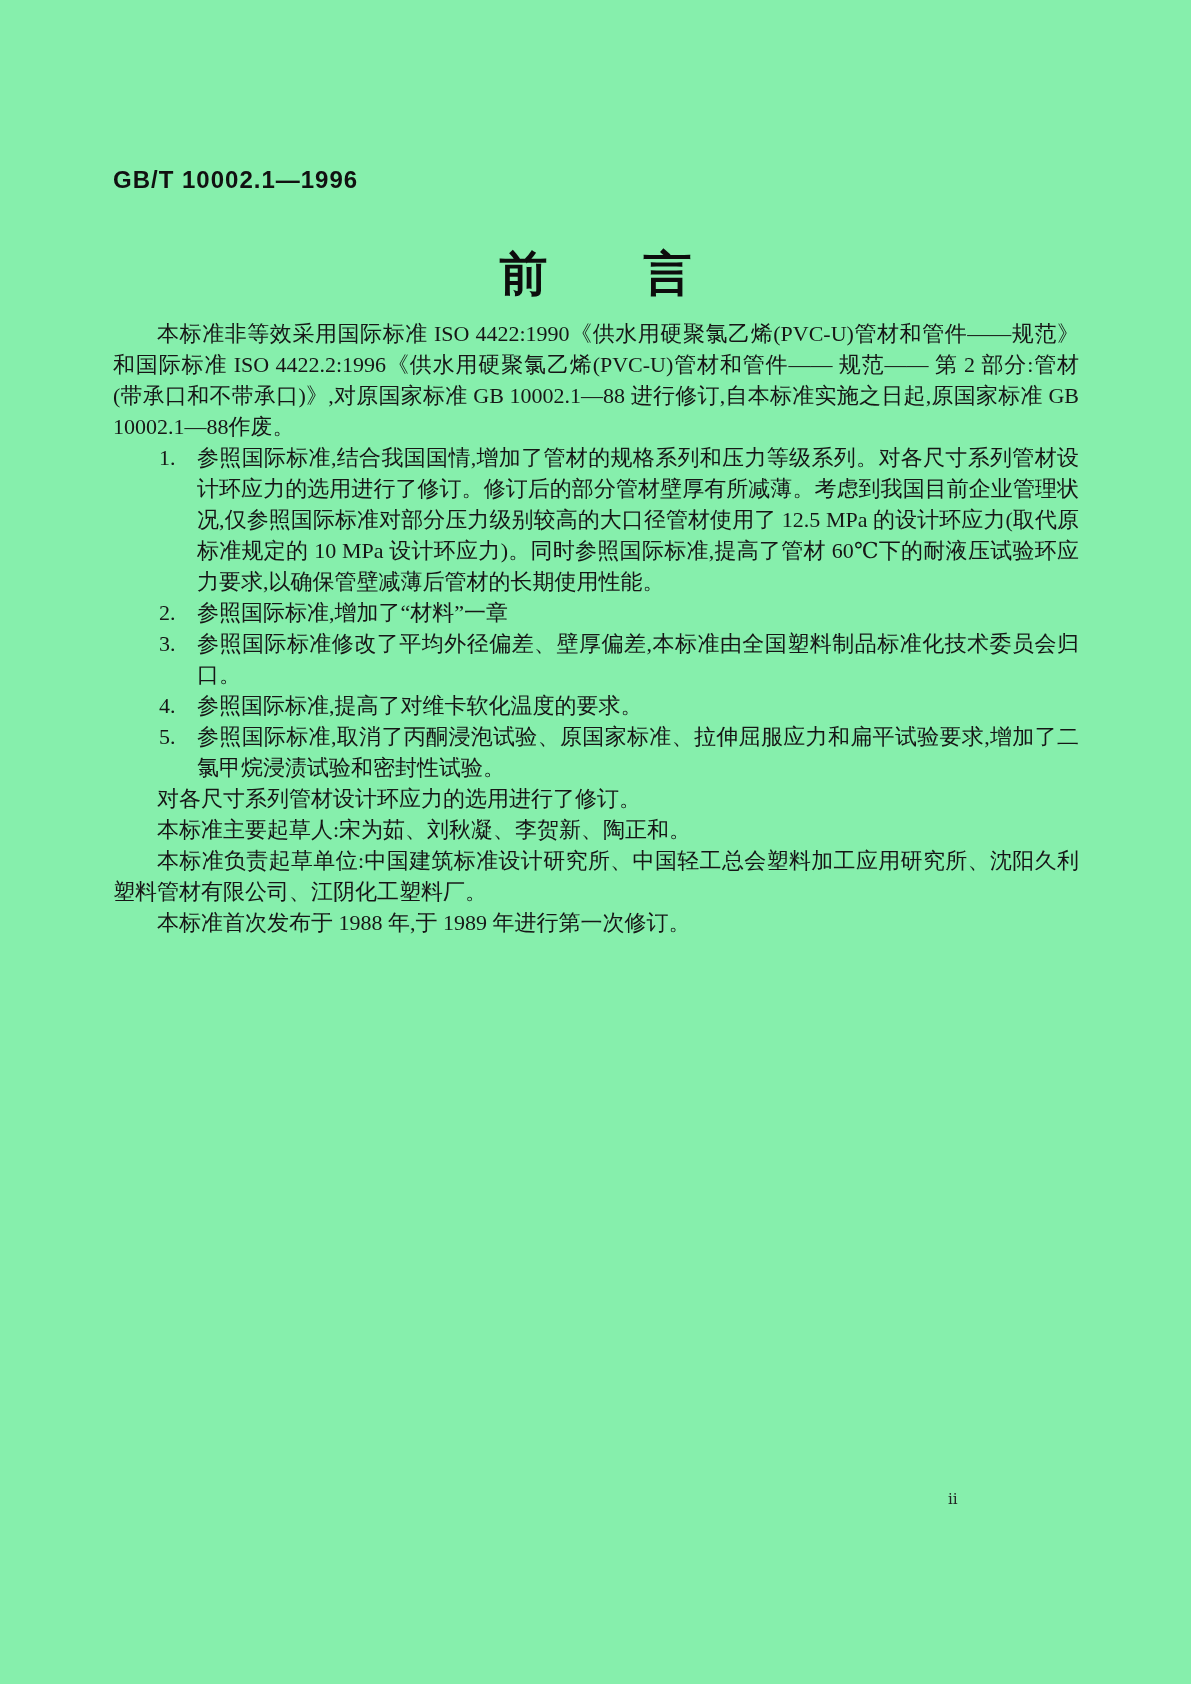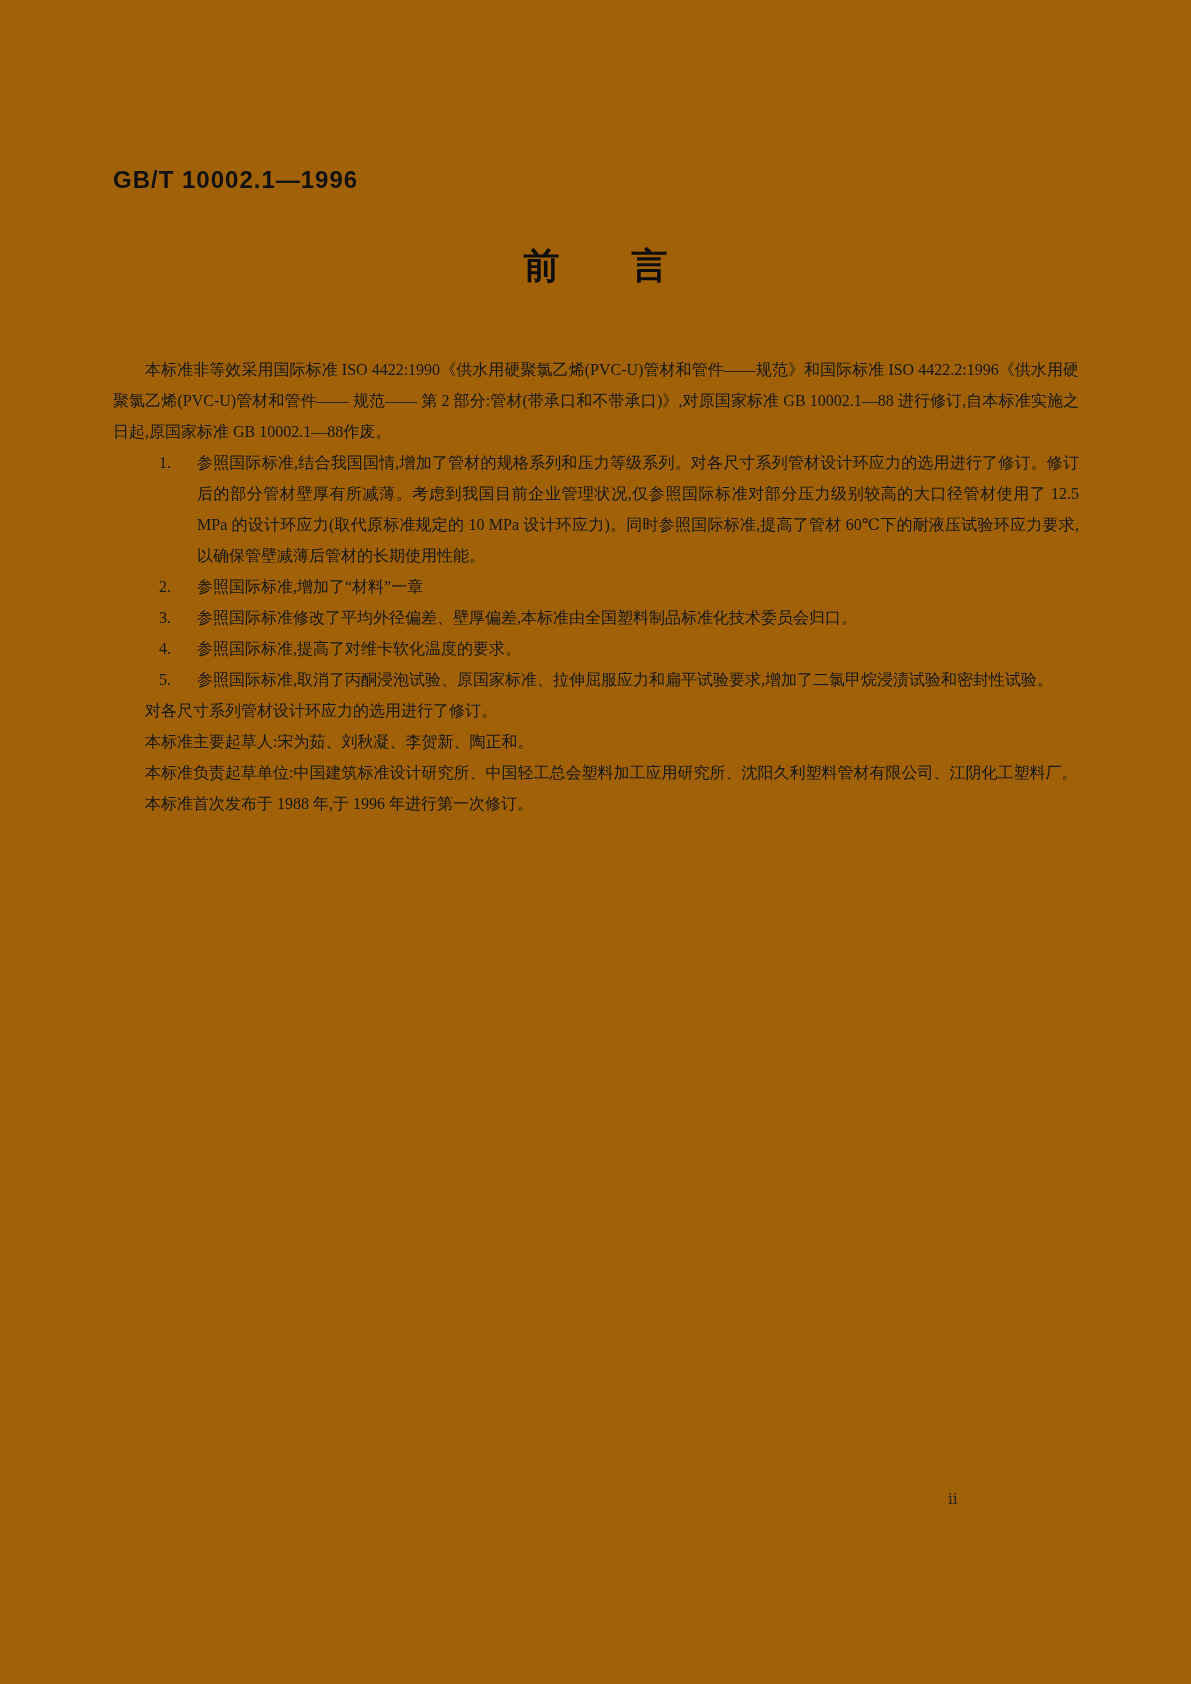--- a/index.html
+++ b/index.html
@@ -4,21 +4,21 @@
 <style>
   * { box-sizing: border-box; }
   html, body { margin: 0; padding: 0; }
   body { background: #9a9a9a; }
 
   .page {
     position: relative;
     width: 1191px;
     height: 1684px;
     margin: 0 auto;
-    background: #a16207;
+    background: #86efac;
     color: #151515;
     font-family: "Liberation Serif", "DejaVu Serif", serif;
     overflow: hidden;
   }
 
   .doc-number {
     position: absolute;
     top: 166px;
     left: 113px;
     font-family: "Liberation Sans", "DejaVu Sans", sans-serif;
@@ -27,36 +27,35 @@
     letter-spacing: 1px;
     color: #111;
   }
 
   .foreword-title {
     position: absolute;
     top: 242px;
     left: 0;
     width: 100%;
     text-align: center;
-    font-size: 36px;
+    font-size: 48px;
     font-weight: 700;
     color: #0d0d0d;
     white-space: pre;
   }
 
   .doc-body {
     position: absolute;
     top: 318px;
     left: 113px;
     width: 966px;
-    font-size: 16px;
+    font-size: 22px;
     line-height: 31px;
     text-align: justify;
     color: #161616;
-    margin-top: 36px;
   }
 
   .para { margin: 0; }
   .para.indent { text-indent: 2em; }
 
   .list-item {
     position: relative;
     padding-left: 84px;
   }
   .list-num {
@@ -112,19 +111,19 @@
       <span class="item-text">参照国际标准,取消了丙酮浸泡试验、原国家标准、拉伸屈服应力和扁平试验要求,增加了二氯甲烷浸渍试验和密封性试验。</span>
     </div>
 
 
     <p class="para indent">对各尺寸系列管材设计环应力的选用进行了修订。</p>
 
     <p class="para indent">本标准主要起草人:宋为茹、刘秋凝、李贺新、陶正和。</p>
 
     <p class="para indent">本标准负责起草单位:中国建筑标准设计研究所、中国轻工总会塑料加工应用研究所、沈阳久利塑料管材有限公司、江阴化工塑料厂。</p>
 
-    <p class="para indent">本标准首次发布于 1988 年,于 1996 年进行第一次修订。</p>
+    <p class="para indent">本标准首次发布于 1988 年,于 1989 年进行第一次修订。</p>
 
   </div>
 
   <div class="page-number">ⅱ</div>
 
 </div>
 
 </body></html>

